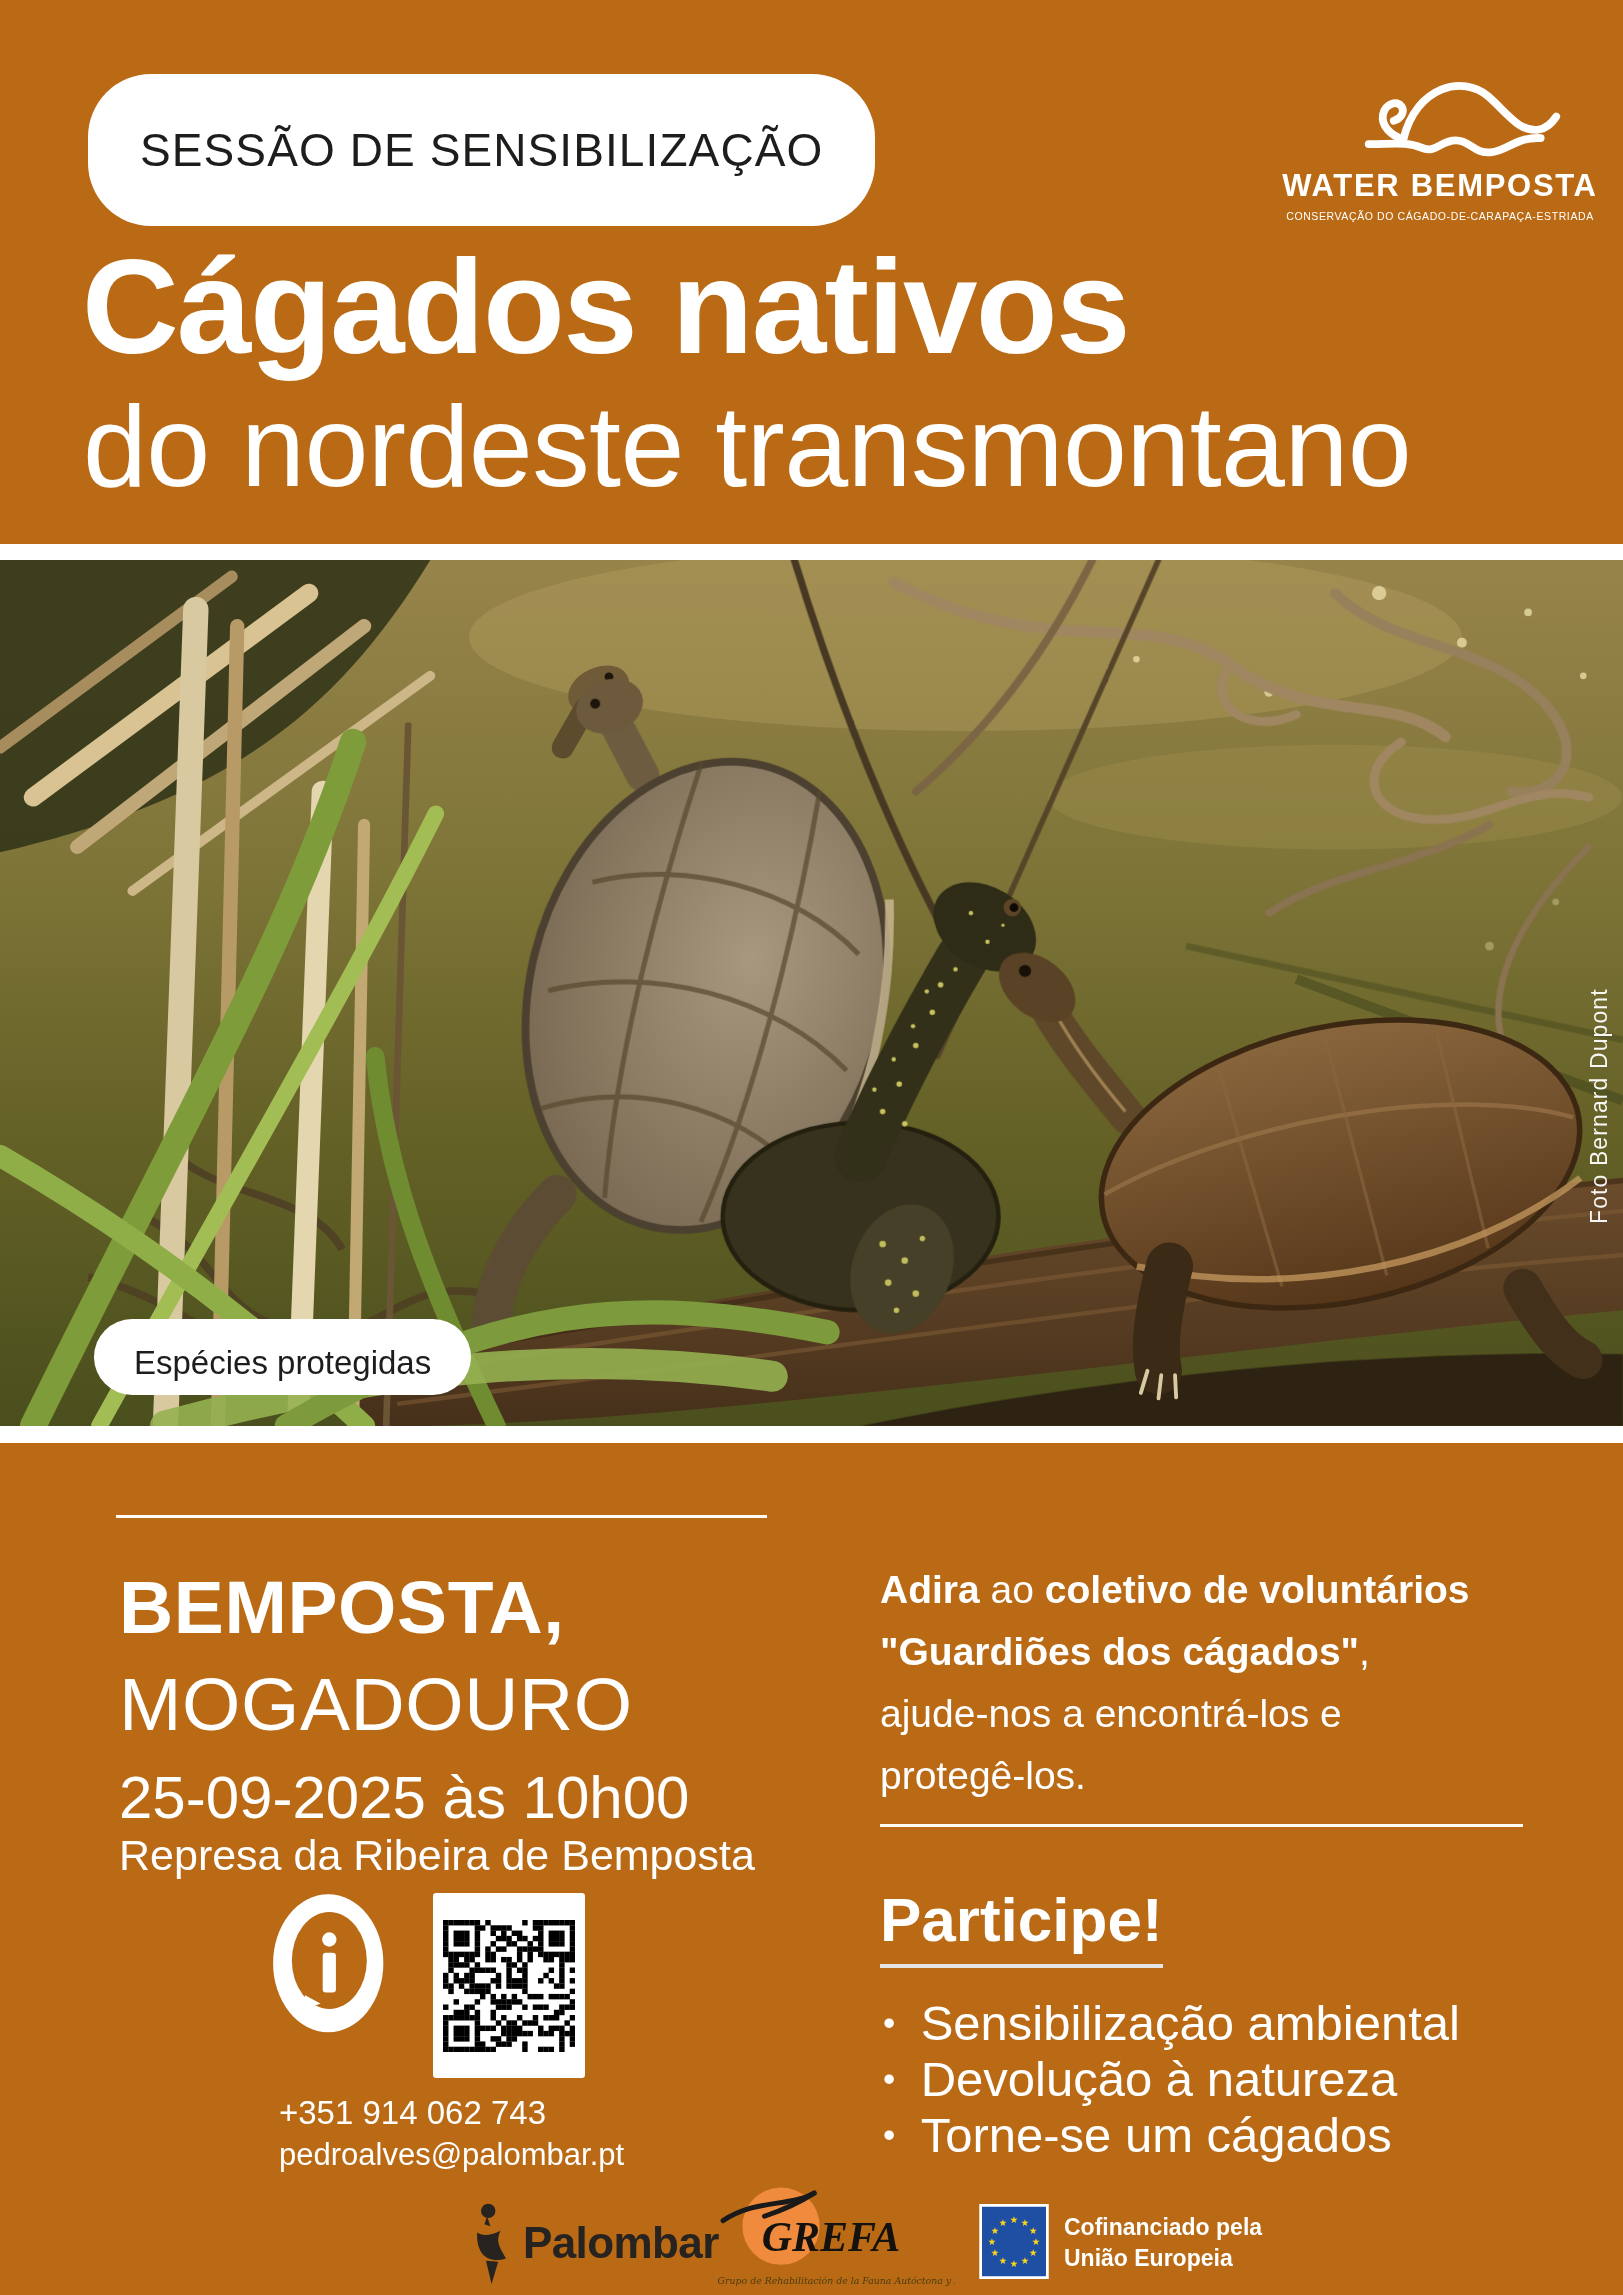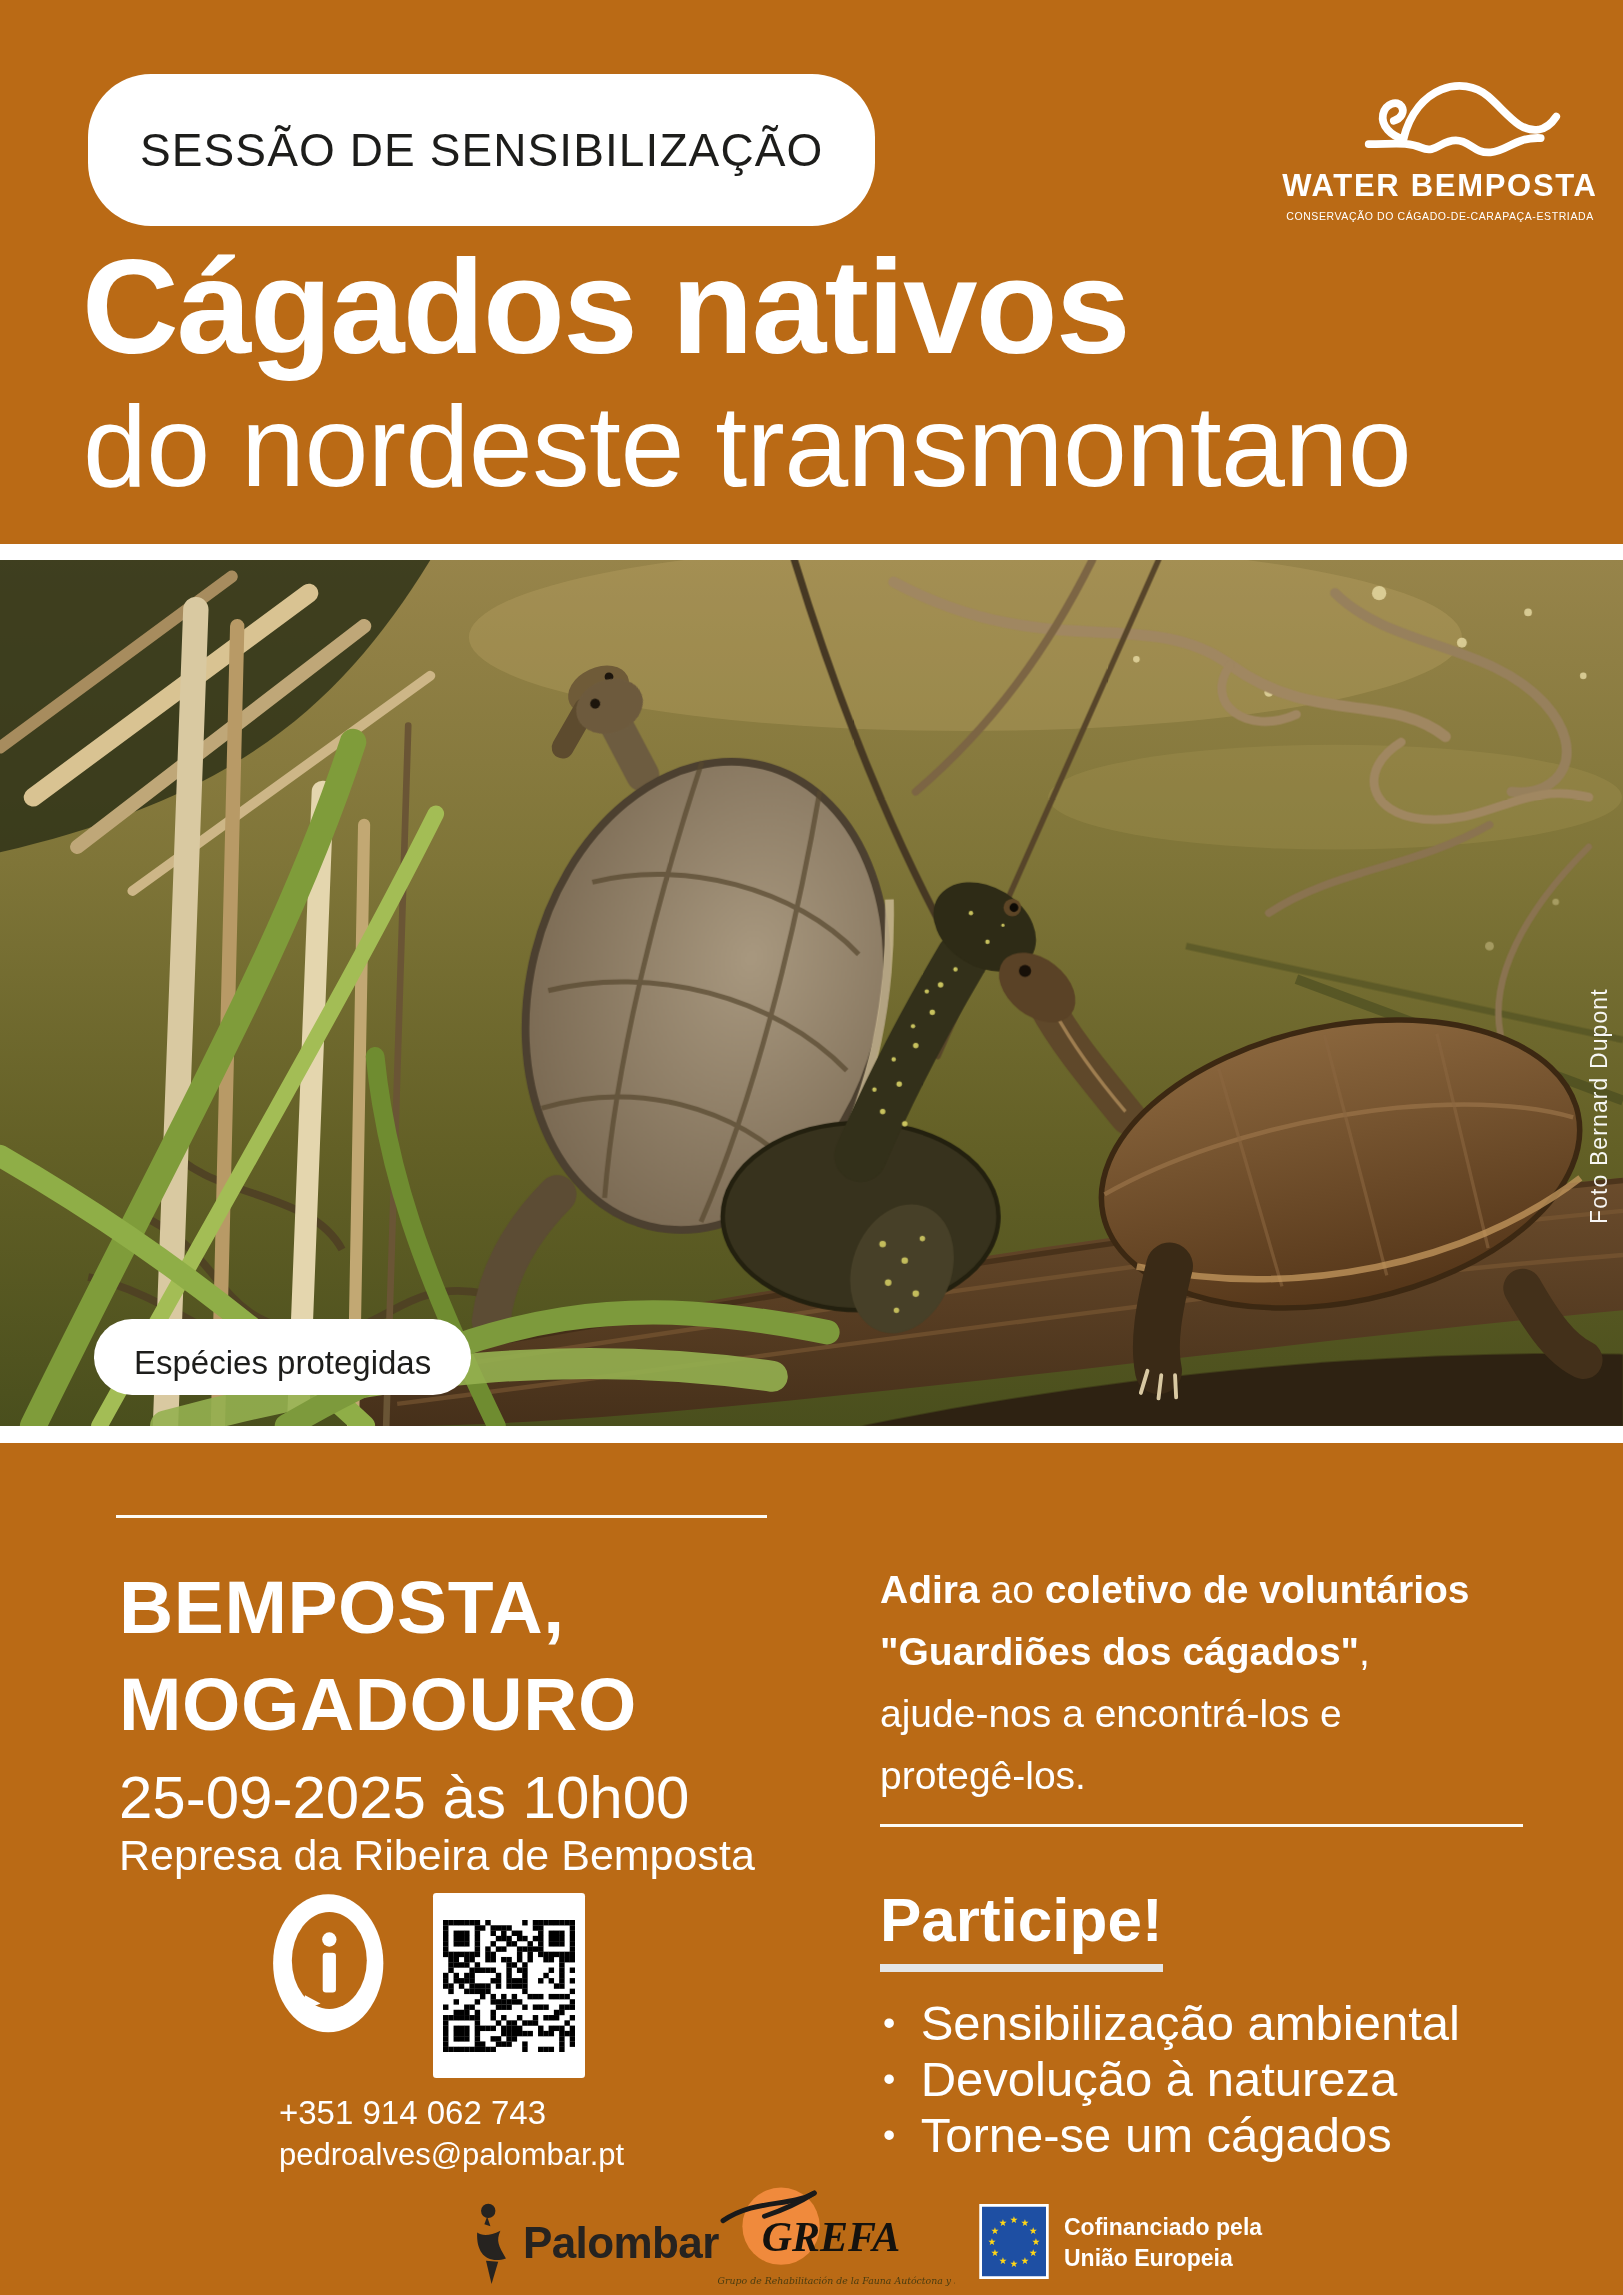--- a/index.html
+++ b/index.html
@@ -39,33 +39,33 @@
     right:10px;top:386px;height:320px;
     writing-mode:vertical-rl;transform:rotate(180deg);
     font-size:23px;letter-spacing:1.1px;color:#ffffff;opacity:.95;
     display:flex;align-items:center;justify-content:center;
   }
   
   .divider{background:#fdfbf4;height:3.3px;}
   .div-left{left:116px;top:1515px;width:651px;}
   .div-right{left:880px;top:1824px;width:643px;height:2.8px;}
   .place1{left:119px;top:1564px;font-size:75px;font-weight:800;letter-spacing:0.6px;}
-  .place2{left:119px;top:1661px;font-size:75px;font-weight:700;letter-spacing:0.6px;}
+  .place2{left:119px;top:1661px;font-size:75px;font-weight:400;letter-spacing:0.6px;}
   .datetime{left:119px;top:1763px;font-size:60px;font-weight:400;}
   .venue{left:119px;top:1831px;font-size:43px;font-weight:400;}
   .info-icon{left:272px;top:1893px;width:113px;height:141px;}
   .qr-tile{left:433px;top:1893px;width:152px;height:185px;background:#ffffff;border-radius:3.3px;
     display:flex;align-items:center;justify-content:center;}
   .phone{left:279px;top:2094px;font-size:33px;font-weight:400;}
   .email{left:279px;top:2137px;font-size:31px;font-weight:400;}
   
   .invite{left:880px;top:1559px;width:695px;font-size:39px;line-height:62px;font-weight:400;}
   .invite b{font-weight:800;}
   .participate-title{left:880px;top:1884px;font-size:62px;font-weight:800;
-    border-bottom:8px solid #e5e5e5;padding-bottom:8.8px;display:inline-block;}
+    border-bottom:4px solid #e5e5e5;padding-bottom:8.8px;display:inline-block;}
   .bullet{left:883px;width:717px;font-size:49px;font-weight:400;}
   .bullet::before{content:"•";font-size:35px;margin-right:25.4px;vertical-align:5.5px;}
   .b1{top:1995px;} .b2{top:2051px;} .b3{top:2107px;}
   
   .palombar{left:466px;top:2199px;height:88px;display:flex;align-items:center;}
   .palombar-text{color:#262320;font-size:44px;font-weight:700;margin-left:7px;letter-spacing:-0.6px;}
   .grefa{left:712px;top:2182px;width:243px;height:116px;}
   .eu-flag{left:979px;top:2204px;width:70px;height:75px;}
   .eu-text{left:1064px;top:2212px;font-size:23px;font-weight:700;color:#ffffff;line-height:31px;white-space:nowrap;}
 </style>

